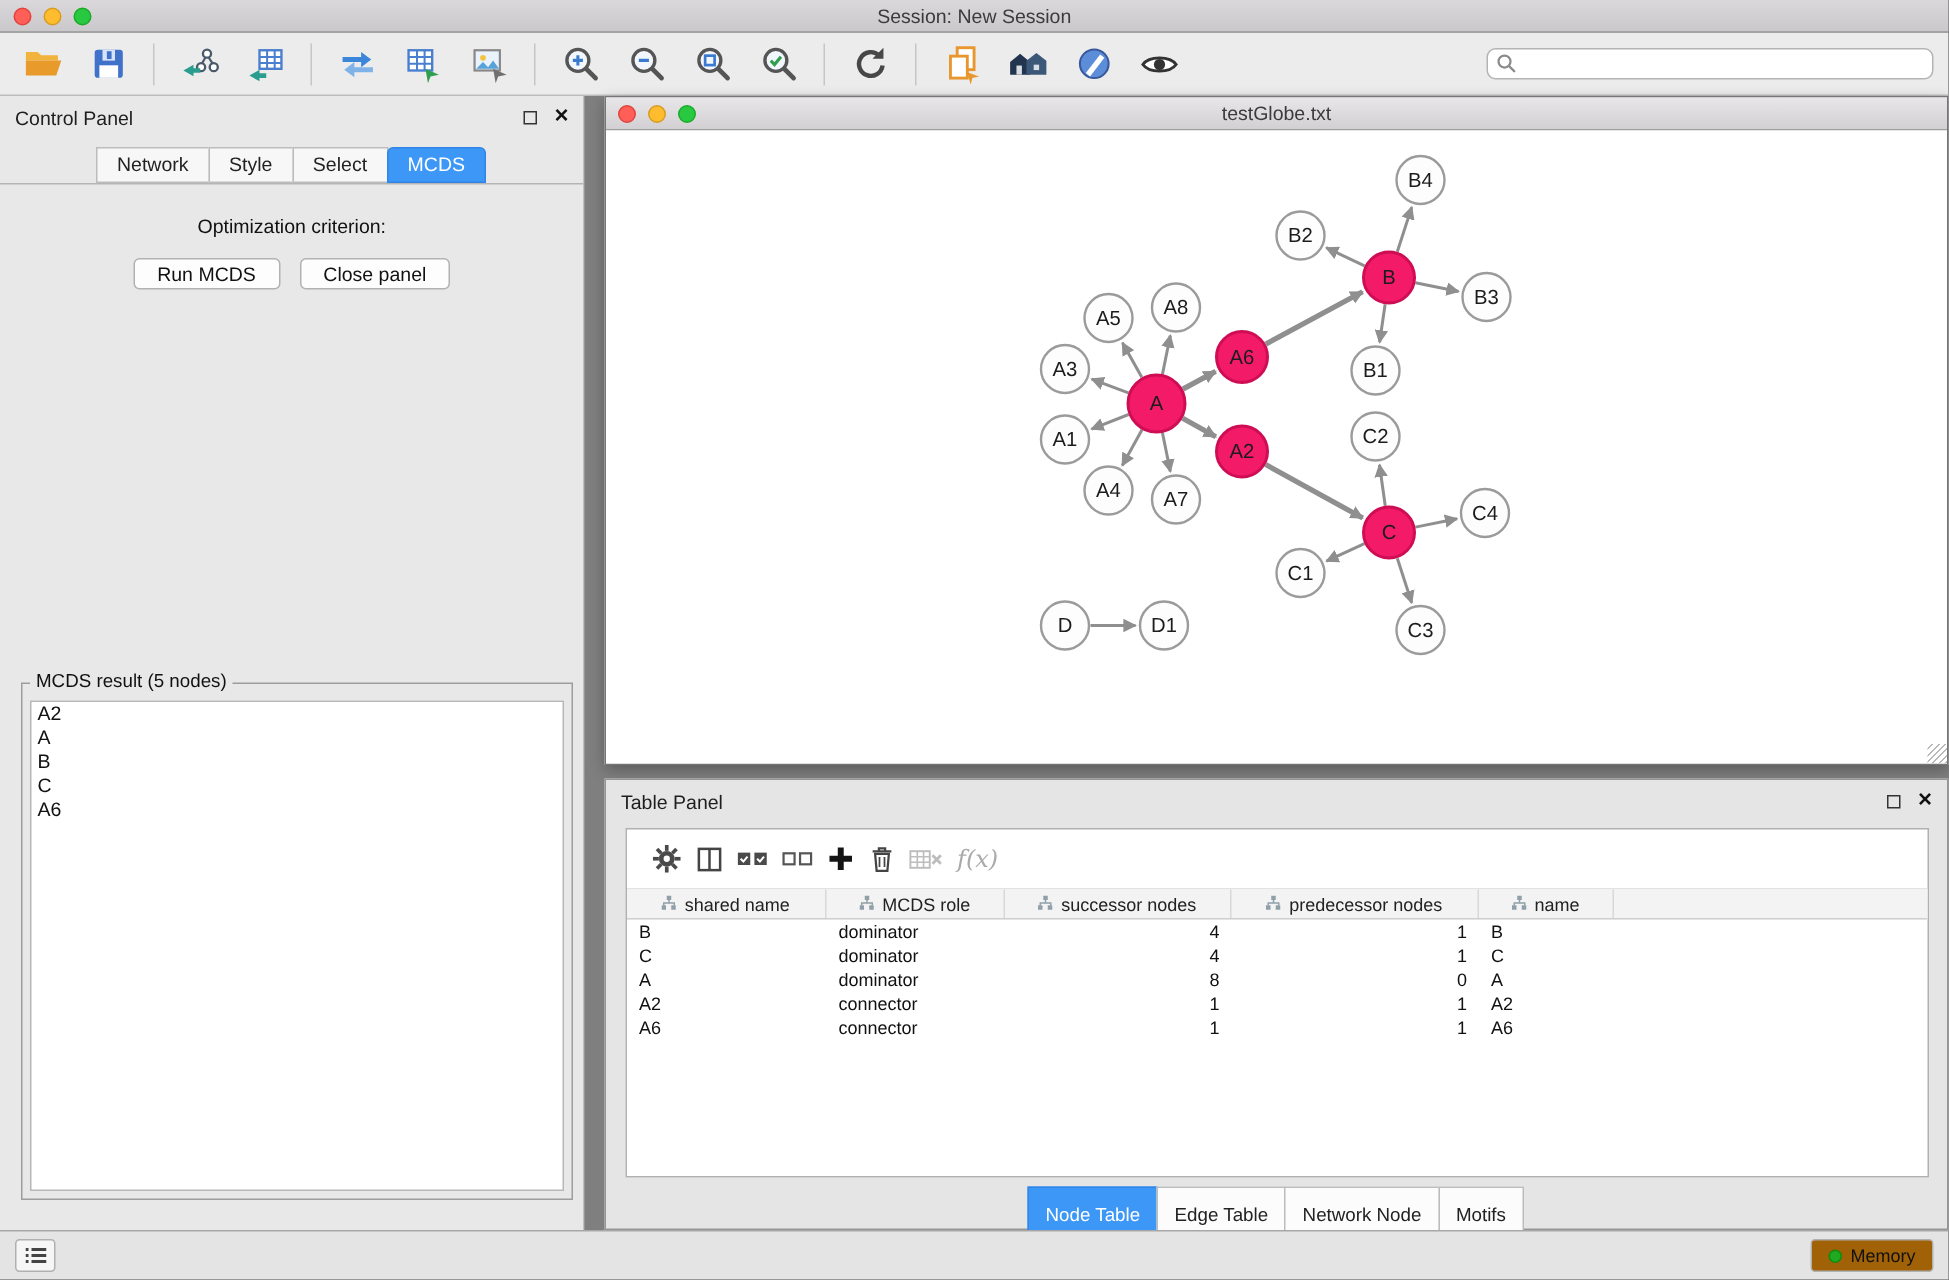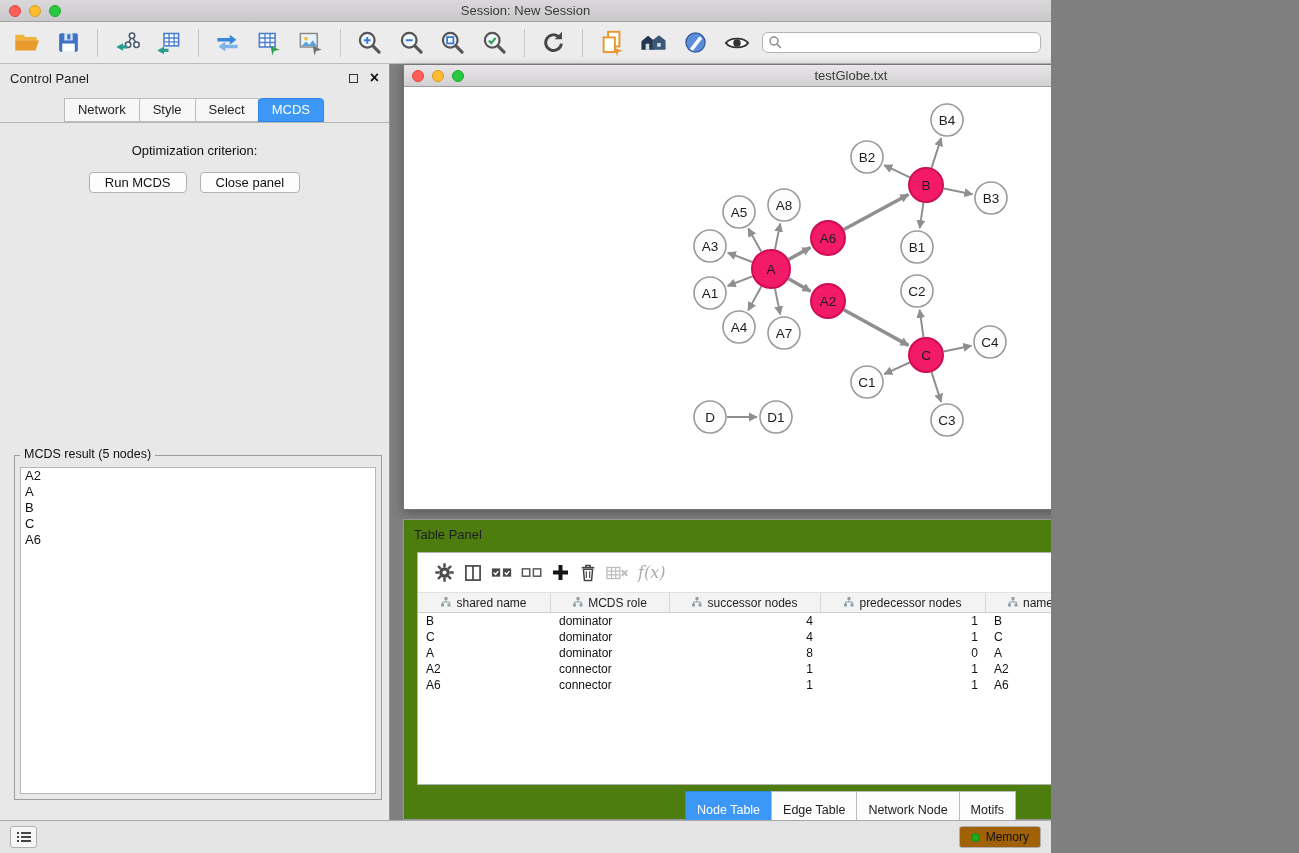--- a/index.html
+++ b/index.html
@@ -1,18 +1,18 @@
 <!DOCTYPE html>
 <html><head>
 <meta charset="utf-8">
 <style>
   *{margin:0;padding:0;box-sizing:border-box;}
   html,body{width:1299px;height:853px;}
   body{font-family:"Liberation Sans","DejaVu Sans",sans-serif;font-size:13px;color:#222;background:#7f7f7f;}
-  .app{position:relative;width:1051px;height:853px;overflow:hidden;background:#7f7f7f;text-decoration:underline;}
+  .app{position:relative;width:1299px;height:853px;overflow:hidden;background:#7f7f7f;text-decoration:underline;}
 
   
   .titlebar{position:absolute;left:0;top:0;width:100%;height:22px;background:linear-gradient(#dad8da,#cac8ca);border-bottom:1px solid #a5a3a5;display:flex;align-items:center;justify-content:center;}
   .traffic{position:absolute;left:9px;top:5px;display:flex;gap:8px;}
   .tl{width:12px;height:12px;border-radius:50%;}
   .tl.red{background:#ff5f57;border:1px solid #e0443e;}
   .tl.yellow{background:#febc2e;border:1px solid #d89c21;}
   .tl.green{background:#28c840;border:1px solid #1aab29;}
   .win-title{font-size:13px;color:#3b3b3b;}
 
@@ -48,21 +48,21 @@
 
   
   .network-window{position:absolute;left:403px;top:64px;width:896px;height:446px;background:#fff;border:1px solid #767676;box-shadow:0 3px 10px rgba(0,0,0,.3);}
   .nw-titlebar{height:22px;background:linear-gradient(#e8e6e8,#d2d0d2);border-bottom:1px solid #9e9e9e;position:relative;display:flex;align-items:center;justify-content:center;}
   .nw-titlebar .traffic{top:5px;left:8px;}
   .nw-canvas{position:relative;width:100%;height:422px;background:#fff;overflow:hidden;}
   .nw-canvas svg{display:block;}
   .grip{position:absolute;right:0;bottom:0;width:13px;height:13px;background:repeating-linear-gradient(135deg,transparent 0 2px,#b9b9b9 2px 3px);}
 
   
-  .table-panel{position:absolute;left:403px;top:519px;width:896px;height:301px;background:#4d7c0f;border:1px solid #969696;}
+  .table-panel{position:absolute;left:403px;top:519px;width:896px;height:301px;background:#e5e5e5;border:1px solid #969696;}
   .tp-card{position:absolute;left:13px;top:32px;width:869px;height:233px;background:#fff;border:1px solid #b0b0b0;}
   .tp-toolbar{height:40px;display:flex;align-items:center;gap:8px;padding:0 16px;border-bottom:1px solid #e2e2e2;}
   .tp-tool{display:flex;align-items:center;justify-content:center;}
   .fx-label{font-family:"DejaVu Serif","Liberation Serif",serif;font-style:italic;font-size:16px;color:#aaa;}
   .tp-thead{display:flex;height:20px;background:#f3f3f3;border-bottom:1px solid #cfcfcf;font-size:12px;color:#222;}
   .th{display:flex;align-items:center;justify-content:center;gap:5px;border-right:1px solid #d8d8d8;height:100%;}
   .th.filler{flex:1;border-right:none;}
   .tp-row{display:flex;height:16px;font-size:12px;align-items:center;color:#111;}
   .td{padding:0 8px;overflow:hidden;white-space:nowrap;}
   .td.num{text-align:right;}

